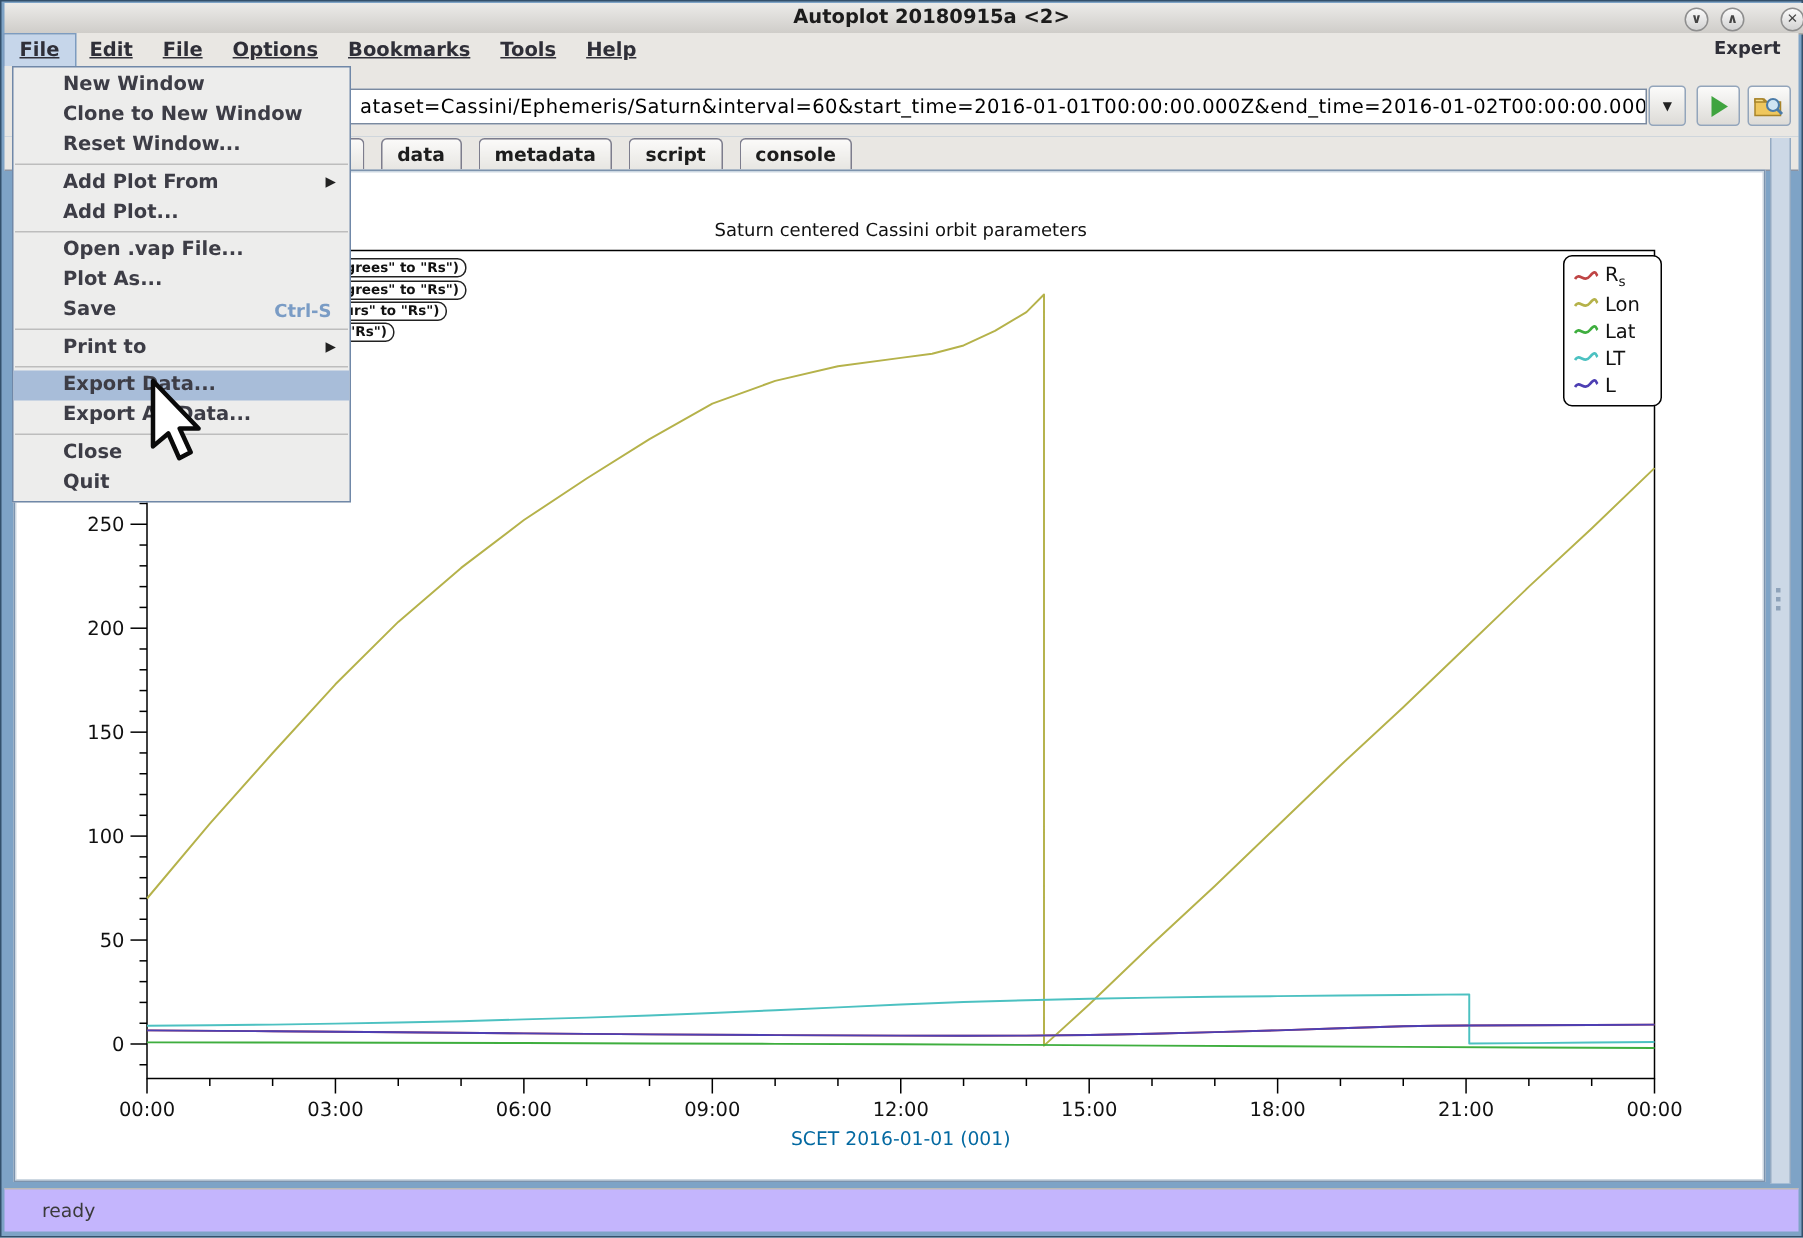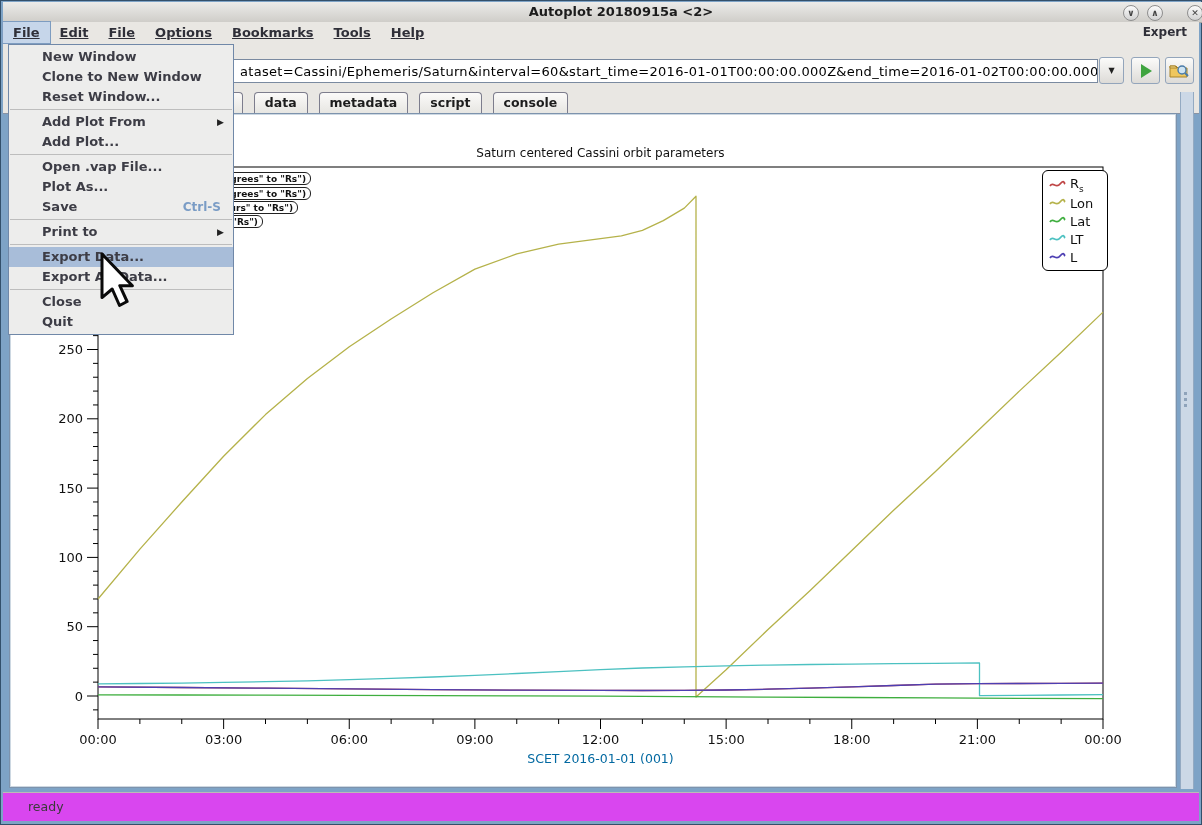--- a/index.html
+++ b/index.html
@@ -62,21 +62,21 @@
   
   .badge{position:absolute;height:13px;width:160px;border:1px solid #222;border-radius:6px;
     background:#fff;font-size:9px;font-weight:bold;color:#111;text-align:right;
     line-height:12px;padding-right:4px;box-sizing:border-box;white-space:nowrap;overflow:hidden;}
   
   .splitter{left:1180px;top:92px;width:12px;height:697px;background:#ccd8e6;
     border-left:1px solid #94aac2;border-right:1px solid #94aac2;}
   .splitter .dots{position:absolute;left:3px;top:300px;display:flex;flex-direction:column;gap:3px;}
   .splitter .dots i{width:3px;height:3px;background:#8fa3ba;display:block;}
   
-  .statusbar{left:3px;top:792px;width:1196px;height:28px;background:#d946ef;
+  .statusbar{left:3px;top:792px;width:1196px;height:28px;background:#c4b5fd;
     border-top:1px solid #bcbab6;font-size:12.5px;color:#3a3a3a;line-height:28px;}
   .statusbar span{margin-left:25px;}
   
   .filemenu{left:8px;top:44px;width:226px;background:#ededec;border:1px solid #7088a8;
     z-index:50;padding:2px 0;box-sizing:border-box;}
   .fitem{position:relative;height:20px;line-height:20px;padding-left:33px;
     font-size:13px;font-weight:bold;color:#3d3d46;white-space:nowrap;}
   .fitem.hl{background:#a8bdd9;}
   .fitem .accel{position:absolute;right:12px;color:#7a9cc5;font-size:12px;font-weight:bold;}
   .fitem .subarr{position:absolute;right:9px;font-size:9px;color:#222;}

